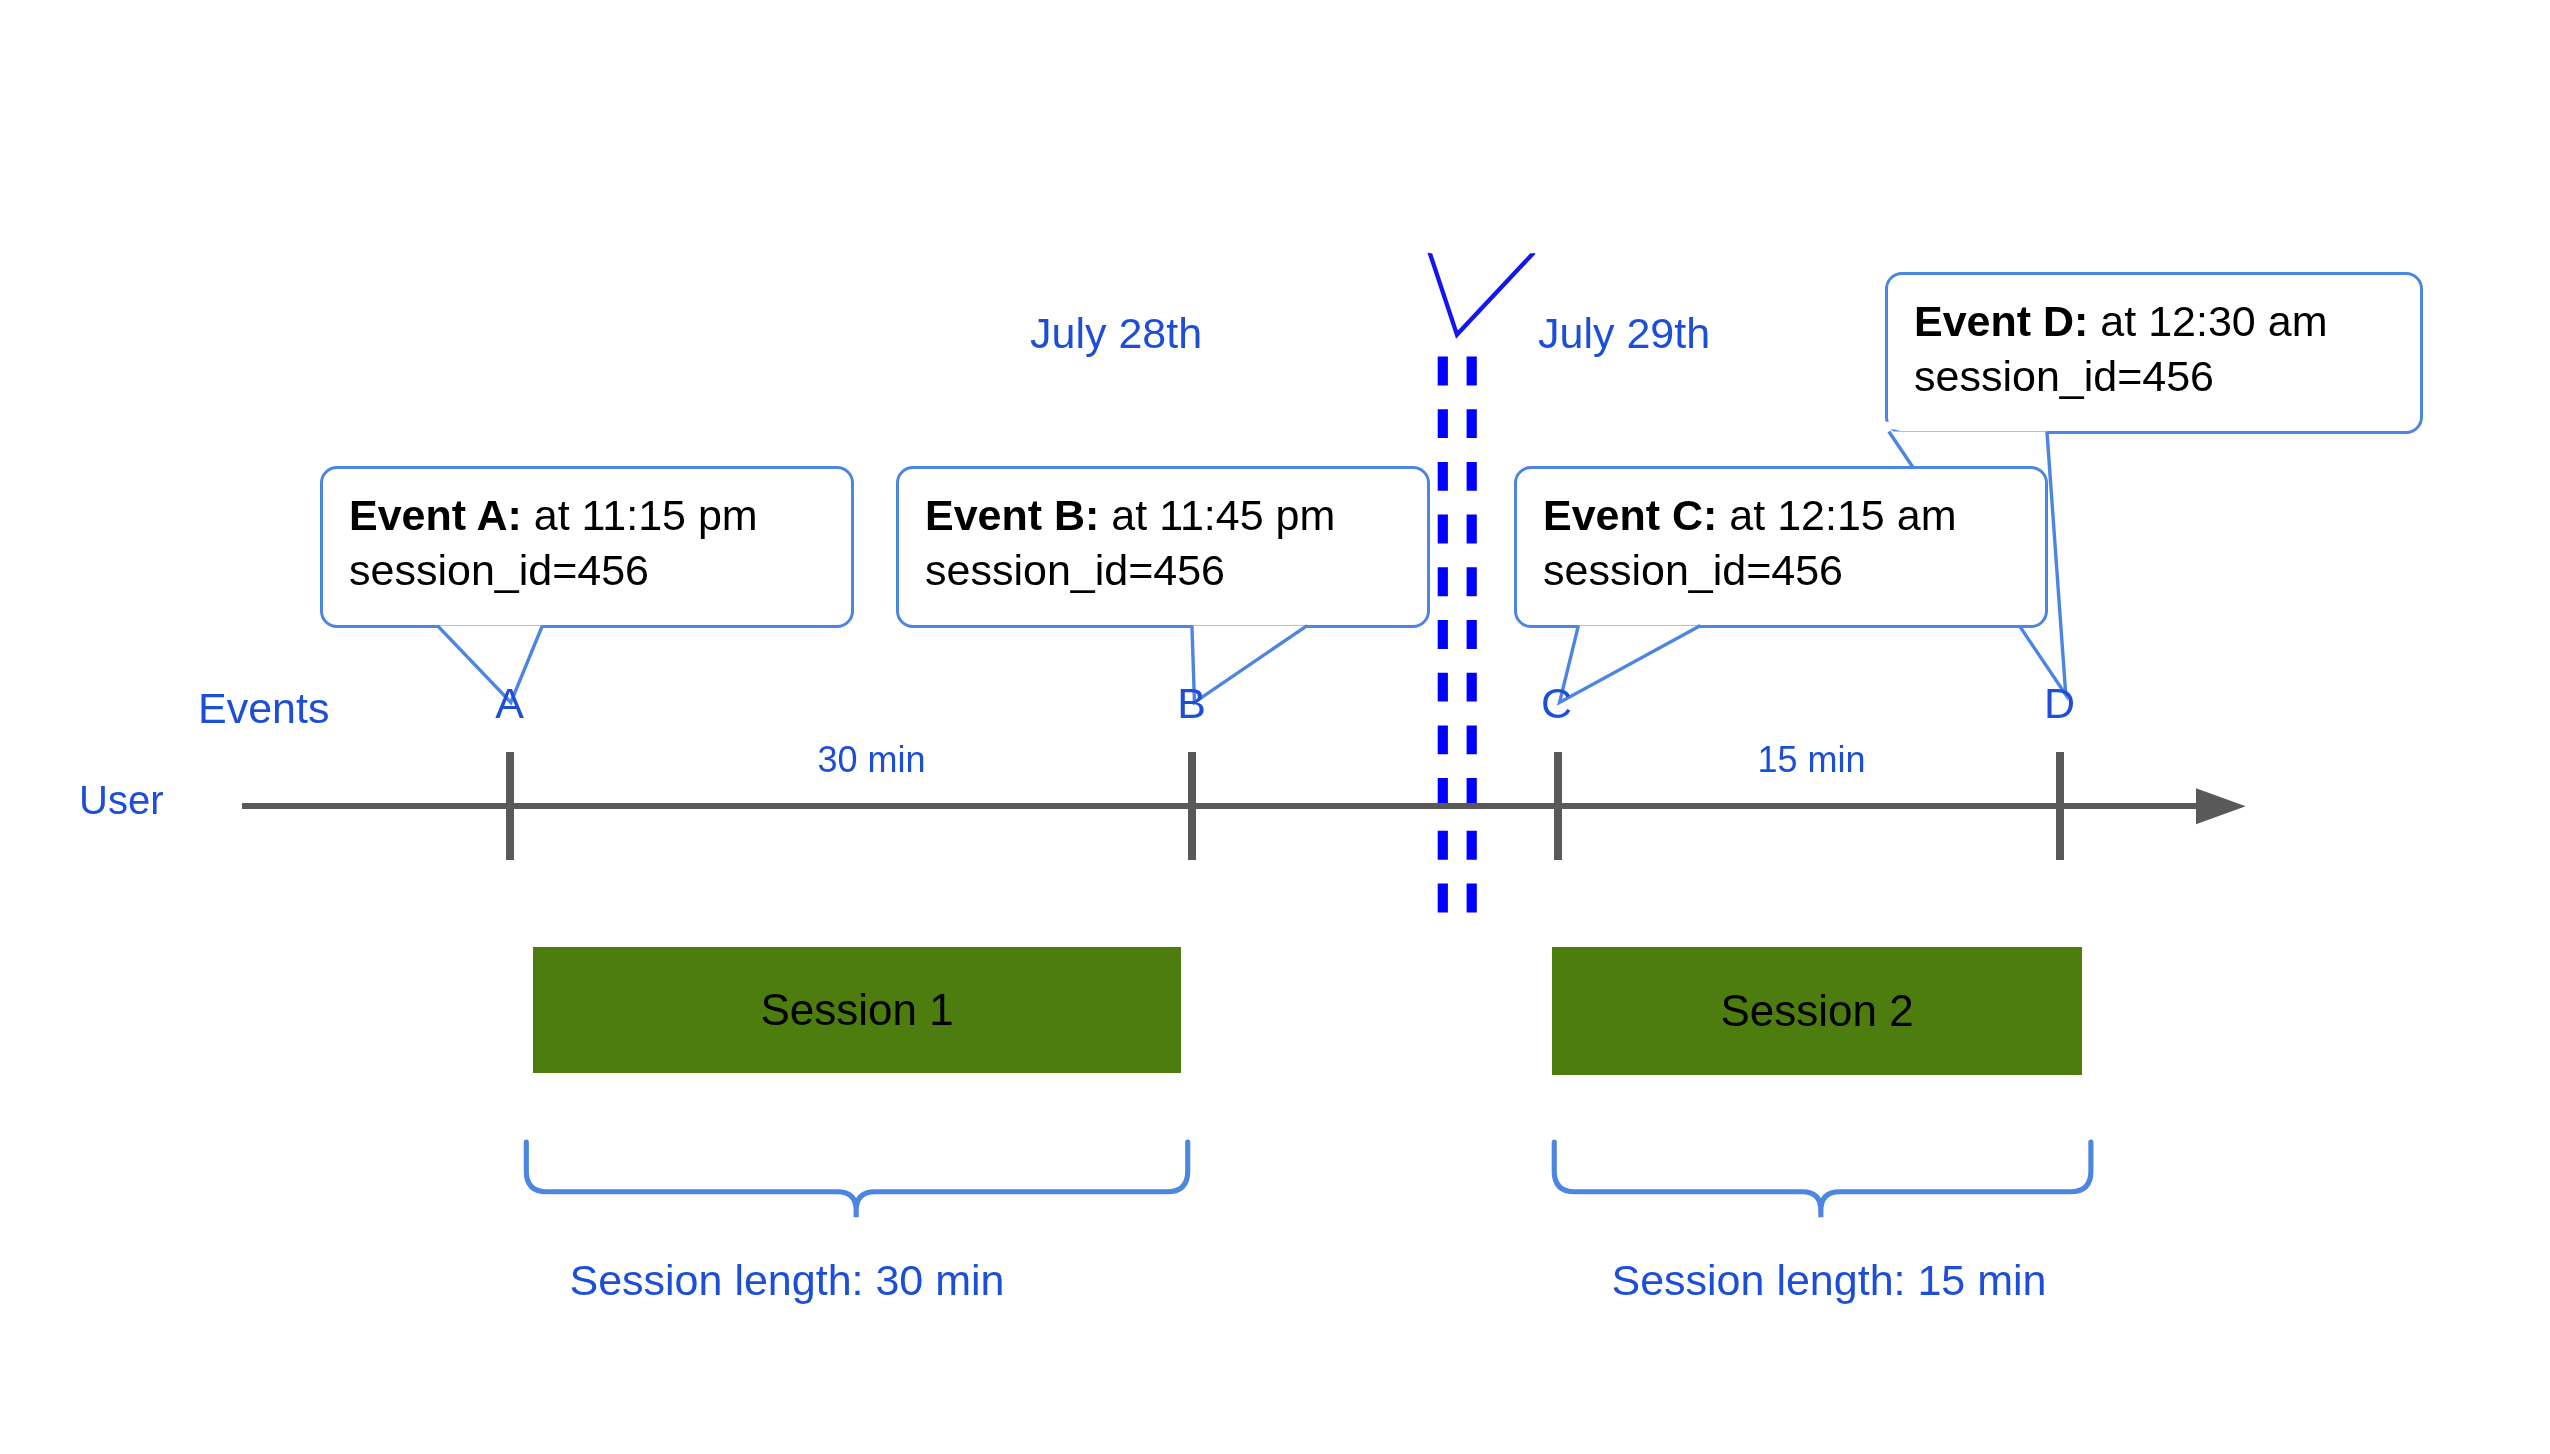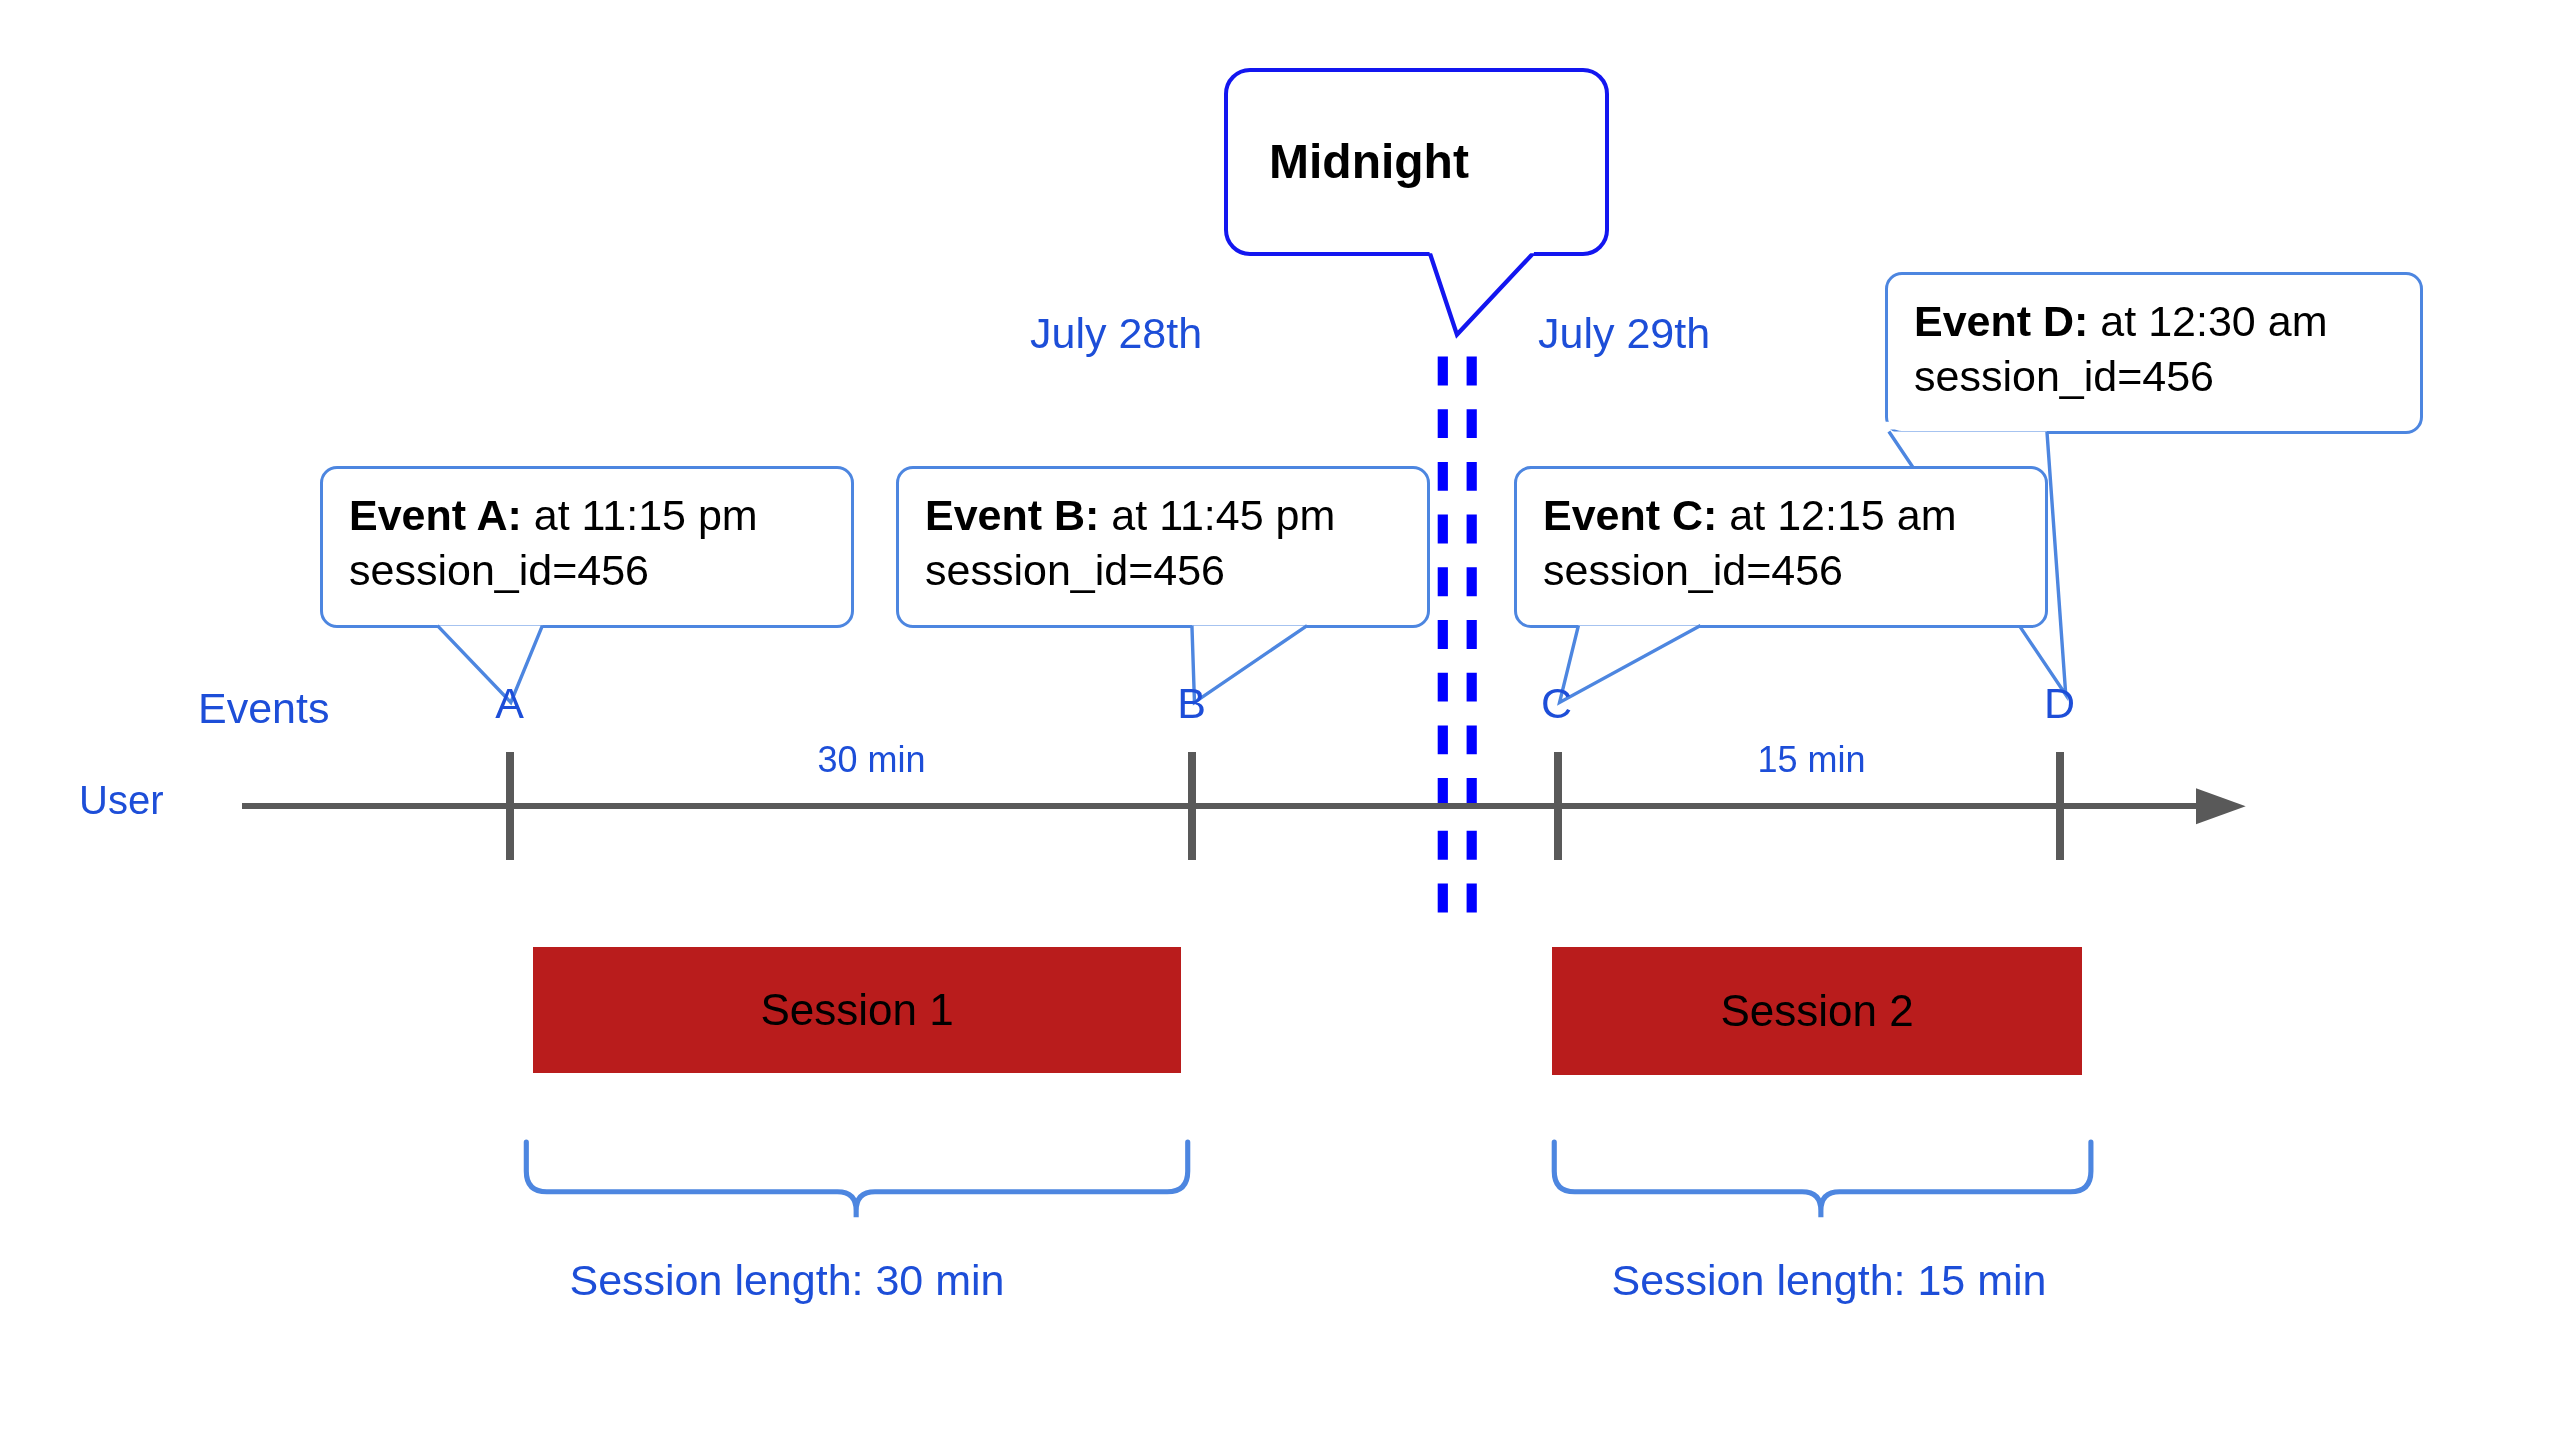--- a/index.html
+++ b/index.html
@@ -50,21 +50,21 @@
     background: #595959;
     height: 6px;
   }
   .tick {
     background: #595959;
     width: 7.7px;
   }
 
   
   .session-box {
-    background: #b91c1c;
+    background: #4d7c0f;
     display: flex;
     align-items: center;
     justify-content: center;
     font-size: 44px;
     color: #000000;
   }
 
   
   .txt {
     font-size: 43px;
@@ -75,23 +75,20 @@
   .txt.small { font-size: 36px; }
   .txt.center { text-align: center; }
 
   svg { display: block; overflow: visible; }
 </style>
 </head>
 <body>
 
 <div id="stage">
 
-  <div class="abs callout midnight" style="left:1224px; top:68px; width:385px; height:188px; display:flex; align-items:center;">
-    <span class="c-line">Midnight</span>
-  </div>
 
   <svg class="abs" style="left:1333px; top:248px; width:342px; height:103px;" viewBox="0 0 400 120" width="342" height="103">
     <path d="M 113,5 L 145,101 L 235,5" fill="#ffffff" stroke="#1316f0" stroke-width="5" stroke-linejoin="miter"></path>
     <path d="M 113,2 L 235,2" stroke="#ffffff" stroke-width="8"></path>
   </svg>
 
   <svg class="abs" style="left:1436px; top:355px; width:51px; height:564px;" viewBox="0 0 60 660" width="51" height="564">
     <line x1="8" y1="0" x2="8" y2="660" stroke="#0000ff" stroke-width="12" stroke-dasharray="34 28"></line>
     <line x1="42" y1="0" x2="42" y2="660" stroke="#0000ff" stroke-width="12" stroke-dasharray="34 28"></line>
   </svg>

